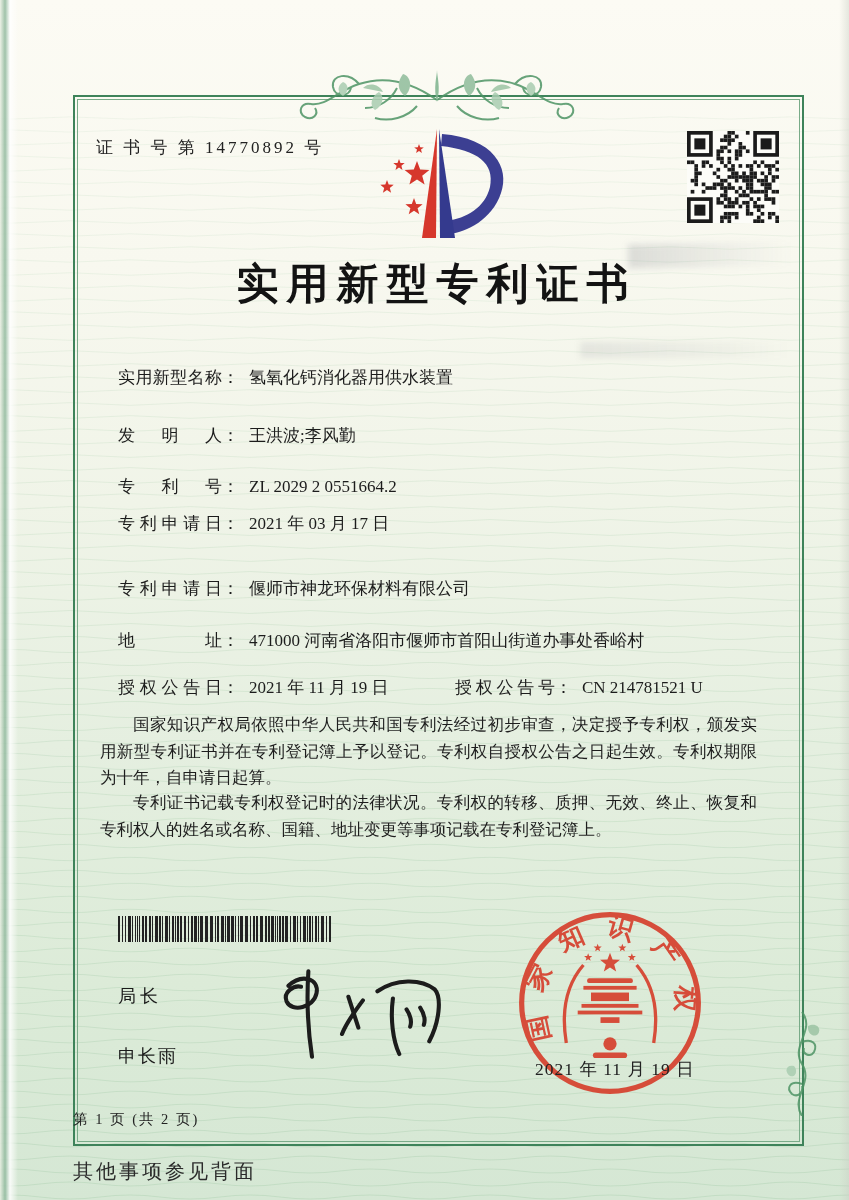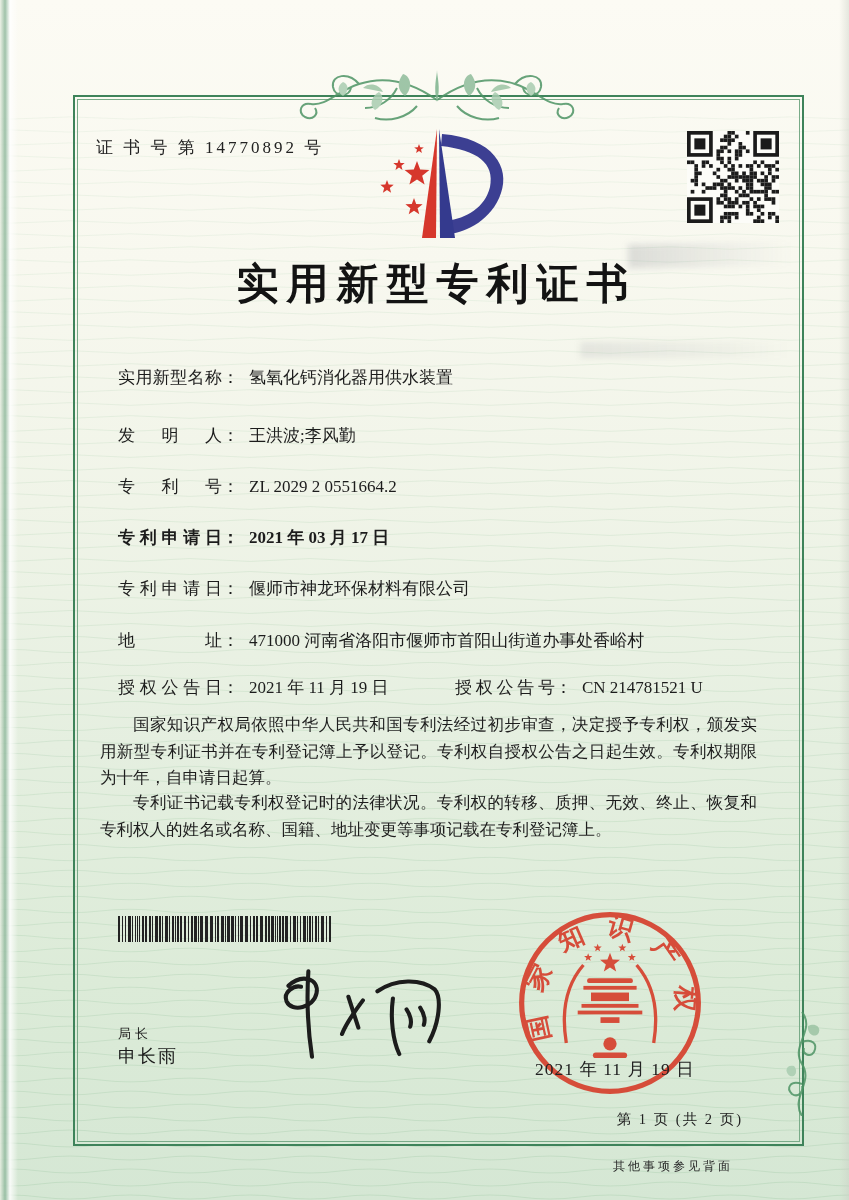--- a/index.html
+++ b/index.html
@@ -31,26 +31,26 @@
   .cert-no { left:96px; top:136px; font-size:17px; letter-spacing:3px; color:#222; }
   .title { left:73px; top:256px; width:727px; text-align:center; font-size:42px;
            font-weight:bold; letter-spacing:8px; color:#131313; }
   .field-row { left:118px; font-size:17px; color:#1c1c1c; white-space:nowrap; }
   .field-label { display:inline-block; width:104px; text-align:justify; text-align-last:justify; }
   .field-value { margin-left:10px; }
   .grant-2 { position:absolute; left:337px; top:0; white-space:nowrap; }
   .grant-2 .field-label { width:100px; }
   .para { left:100px; width:657px; font-size:16.5px; line-height:26.5px; text-indent:2em;
           text-align:justify; color:#1d1d1d; }
-  .director-title { left:118px; top:1025px; font-size:13px; letter-spacing:4px; color:#1a1a1a; }
+  .director-title { left:118px; top:984px; font-size:18px; letter-spacing:4px; color:#1a1a1a; }
   .director-name  { left:118px; top:1044px; font-size:18px; letter-spacing:2px; color:#1a1a1a; }
   .seal-date { left:535px; top:1057px; font-size:17.5px; letter-spacing:1px; color:#222; z-index:4; }
-  .page-num { left:73px; top:1110px; width:670px; text-align:right; font-size:14.5px;
+  .page-num { left:73px; top:1110px; width:670px; text-align:left; font-size:14.5px;
               letter-spacing:2px; color:#222; }
-  .back-note { left:73px; top:1158px; width:660px; text-align:right; font-size:12px;
+  .back-note { left:73px; top:1158px; width:660px; text-align:left; font-size:20px;
                letter-spacing:3px; color:#2a2a2a; }
   .smudge { filter:blur(3px); z-index:1; }
   .smudge1 { left:628px; top:243px; width:165px; height:24px; transform:rotate(-1deg);
     background:linear-gradient(90deg,rgba(70,75,95,.16),rgba(70,75,95,.06) 60%,rgba(70,75,95,0)); }
   .smudge2 { left:580px; top:342px; width:210px; height:16px;
     background:linear-gradient(90deg,rgba(80,82,100,.10),rgba(80,82,100,.04) 70%,rgba(80,82,100,0)); }
   .seal-svg { opacity:.93; z-index:3; }
   .sig-svg { z-index:4; }
 </style>
 </head>
@@ -399,21 +399,21 @@
     <span class="field-label">实用新型名称</span><span>：</span><span class="field-value">氢氧化钙消化器用供水装置</span>
   </div>
 
   <div class="abs title">实用新型专利证书</div>
   <div class="abs field-row" style="top:424px;">
     <span class="field-label">发明人</span><span>：</span><span class="field-value">王洪波;李风勤</span>
   </div>
   <div class="abs field-row" style="top:475px;">
     <span class="field-label">专利号</span><span>：</span><span class="field-value">ZL 2029 2 0551664.2</span>
   </div>
-  <div class="abs field-row" style="top:526px;font-weight:bold;">
+  <div class="abs field-row" style="top:512px;">
     <span class="field-label">专利申请日</span><span>：</span><span class="field-value">2021 年 03 月 17 日</span>
   </div>
   <div class="abs field-row" style="top:577px;">
     <span class="field-label">专利申请日</span><span>：</span><span class="field-value">偃师市神龙环保材料有限公司</span>
   </div>
   <div class="abs field-row" style="top:629px;">
     <span class="field-label">地址</span><span>：</span><span class="field-value">471000 河南省洛阳市偃师市首阳山街道办事处香峪村</span>
   </div>
   <div class="abs field-row" style="top:676px; width:660px;">
     <span>

